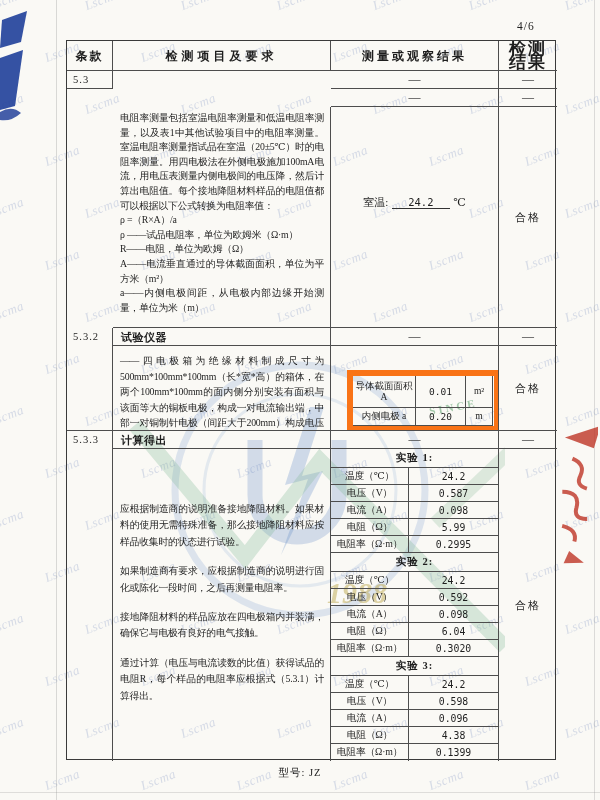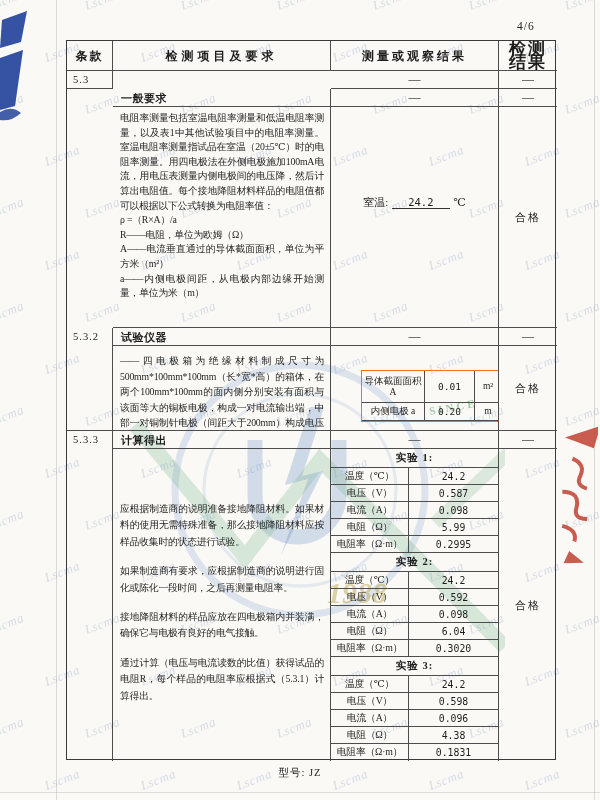--- a/index.html
+++ b/index.html
@@ -52,23 +52,23 @@
   .body531{font-size:9.8px;line-height:14.6px;letter-spacing:-.2px;padding:4px 6px 0 7px;text-align:justify}
   .body531 div{margin:0}
   .body532{font-size:9.8px;line-height:15.6px;letter-spacing:-.2px;padding:7px 6px 0 7px;text-align:justify}
   .body533{font-size:9.8px;line-height:16.4px;letter-spacing:-.2px;padding:52px 6px 0 7px;text-align:justify}
   .body533 p{margin:0 0 13px}
 
   .roomtemp{padding-top:88px;display:flex;justify-content:center;align-items:baseline;font-size:11px}
   .u-val{border-bottom:1px solid #333;padding:0 16px;margin:0 4px;
     font-family:"DejaVu Sans Mono",monospace;font-size:10.5px}
 
-  .params{margin:24px 0 0 30px;width:141px;display:grid;
+  .params{margin:24px 0 0 16px;width:141px;display:grid;
     grid-template-columns:63px 50px 27px;grid-template-rows:32px 18px;
-    border:1px solid #f97316;box-sizing:content-box;font-size:9.5px}
+    border:6px solid #f97316;box-sizing:content-box;font-size:9.5px}
   .pc{border-right:1px solid #4d4d4d;border-bottom:1px solid #4d4d4d;box-sizing:border-box;
     display:flex;align-items:center;justify-content:center;text-align:center;line-height:11px;padding:0 2px}
   .pc.mono{font-family:"DejaVu Sans Mono",monospace;font-size:9.5px}
 
   .exps{display:flex;flex-direction:column;height:100%}
   .exp-title{height:19px;border-bottom:1px solid #4d4d4d;box-sizing:border-box;
     display:flex;align-items:center;justify-content:center;font-weight:bold;font-size:10.5px;letter-spacing:1px}
   .exp-row{height:17px;border-bottom:1px solid #4d4d4d;box-sizing:border-box;display:flex}
   .exp-row.last{border-bottom:none}
   .exp-label{width:78px;border-right:1px solid #4d4d4d;box-sizing:border-box;
@@ -224,27 +224,27 @@
       <div class="cell hdr sp2" style="grid-area:1/1/2/2">条款</div>
       <div class="cell hdr sp3" style="grid-area:1/3/2/4">测量或观察结果</div>
       <div class="cell hdr sp4" style="grid-area:1/2/2/3">检测项目及要求</div>
       <div class="cell hdr hdr-small sp2 noR" style="grid-area:1/4/2/5">检测
 结果</div>
 
       <div class="cell clause" style="grid-area:2/1/3/2">5.3</div>
       <div class="cell dashc" style="grid-area:2/3/3/4">—</div>
       <div class="cell dashc noR" style="grid-area:2/4/3/5">—</div>
 
-      <div class="cell rowtitle" style="grid-area:3/2/4/3">一般要求</div>
       <div class="cell dashc" style="grid-area:3/3/4/4">—</div>
       <div class="cell dashc noR" style="grid-area:3/4/4/5">—</div>
 
       <div class="cell body531" style="grid-area:4/2/5/3">
         <div>电阻率测量包括室温电阻率测量和低温电阻率测量，以及表1中其他试验项目中的电阻率测量。室温电阻率测量指试品在室温（20±5℃）时的电阻率测量。用四电极法在外侧电极施加100mA电流，用电压表测量内侧电极间的电压降，然后计算出电阻值。每个接地降阻材料样品的电阻值都可以根据以下公式转换为电阻率值：</div>
         <div>ρ =（R×A）/a</div>
+        <div>ρ ——试品电阻率，单位为欧姆米（Ω·m）</div>
         <div>R——电阻，单位为欧姆（Ω）</div>
         <div>A——电流垂直通过的导体截面面积，单位为平方米（m²）</div>
         <div>a——内侧电极间距，从电极内部边缘开始测量，单位为米（m）</div>
       </div>
       <div class="cell roomtemp" style="grid-area:4/3/5/4">
         <span>室温:</span>
         <span class="u-val">24.2</span>
         <span>℃</span>
       </div>
       <div class="cell verdict noR" style="grid-area:4/4/5/5">合格</div>
@@ -334,21 +334,21 @@
             <div class="exp-row">
               <div class="exp-label">电流（A）</div>
               <div class="exp-value">0.096</div>
             </div>
             <div class="exp-row">
               <div class="exp-label">电阻（Ω）</div>
               <div class="exp-value">4.38</div>
             </div>
             <div class="exp-row last">
               <div class="exp-label">电阻率（Ω·m）</div>
-              <div class="exp-value">0.1831</div>
+              <div class="exp-value">0.1399</div>
             </div>
           </div>
       </div>
       <div class="cell verdict noR noB" style="grid-area:8/4/9/5">合格</div>
 
     </div>
 
     <div class="model-no">型号: JZ</div>
   </div>
 

